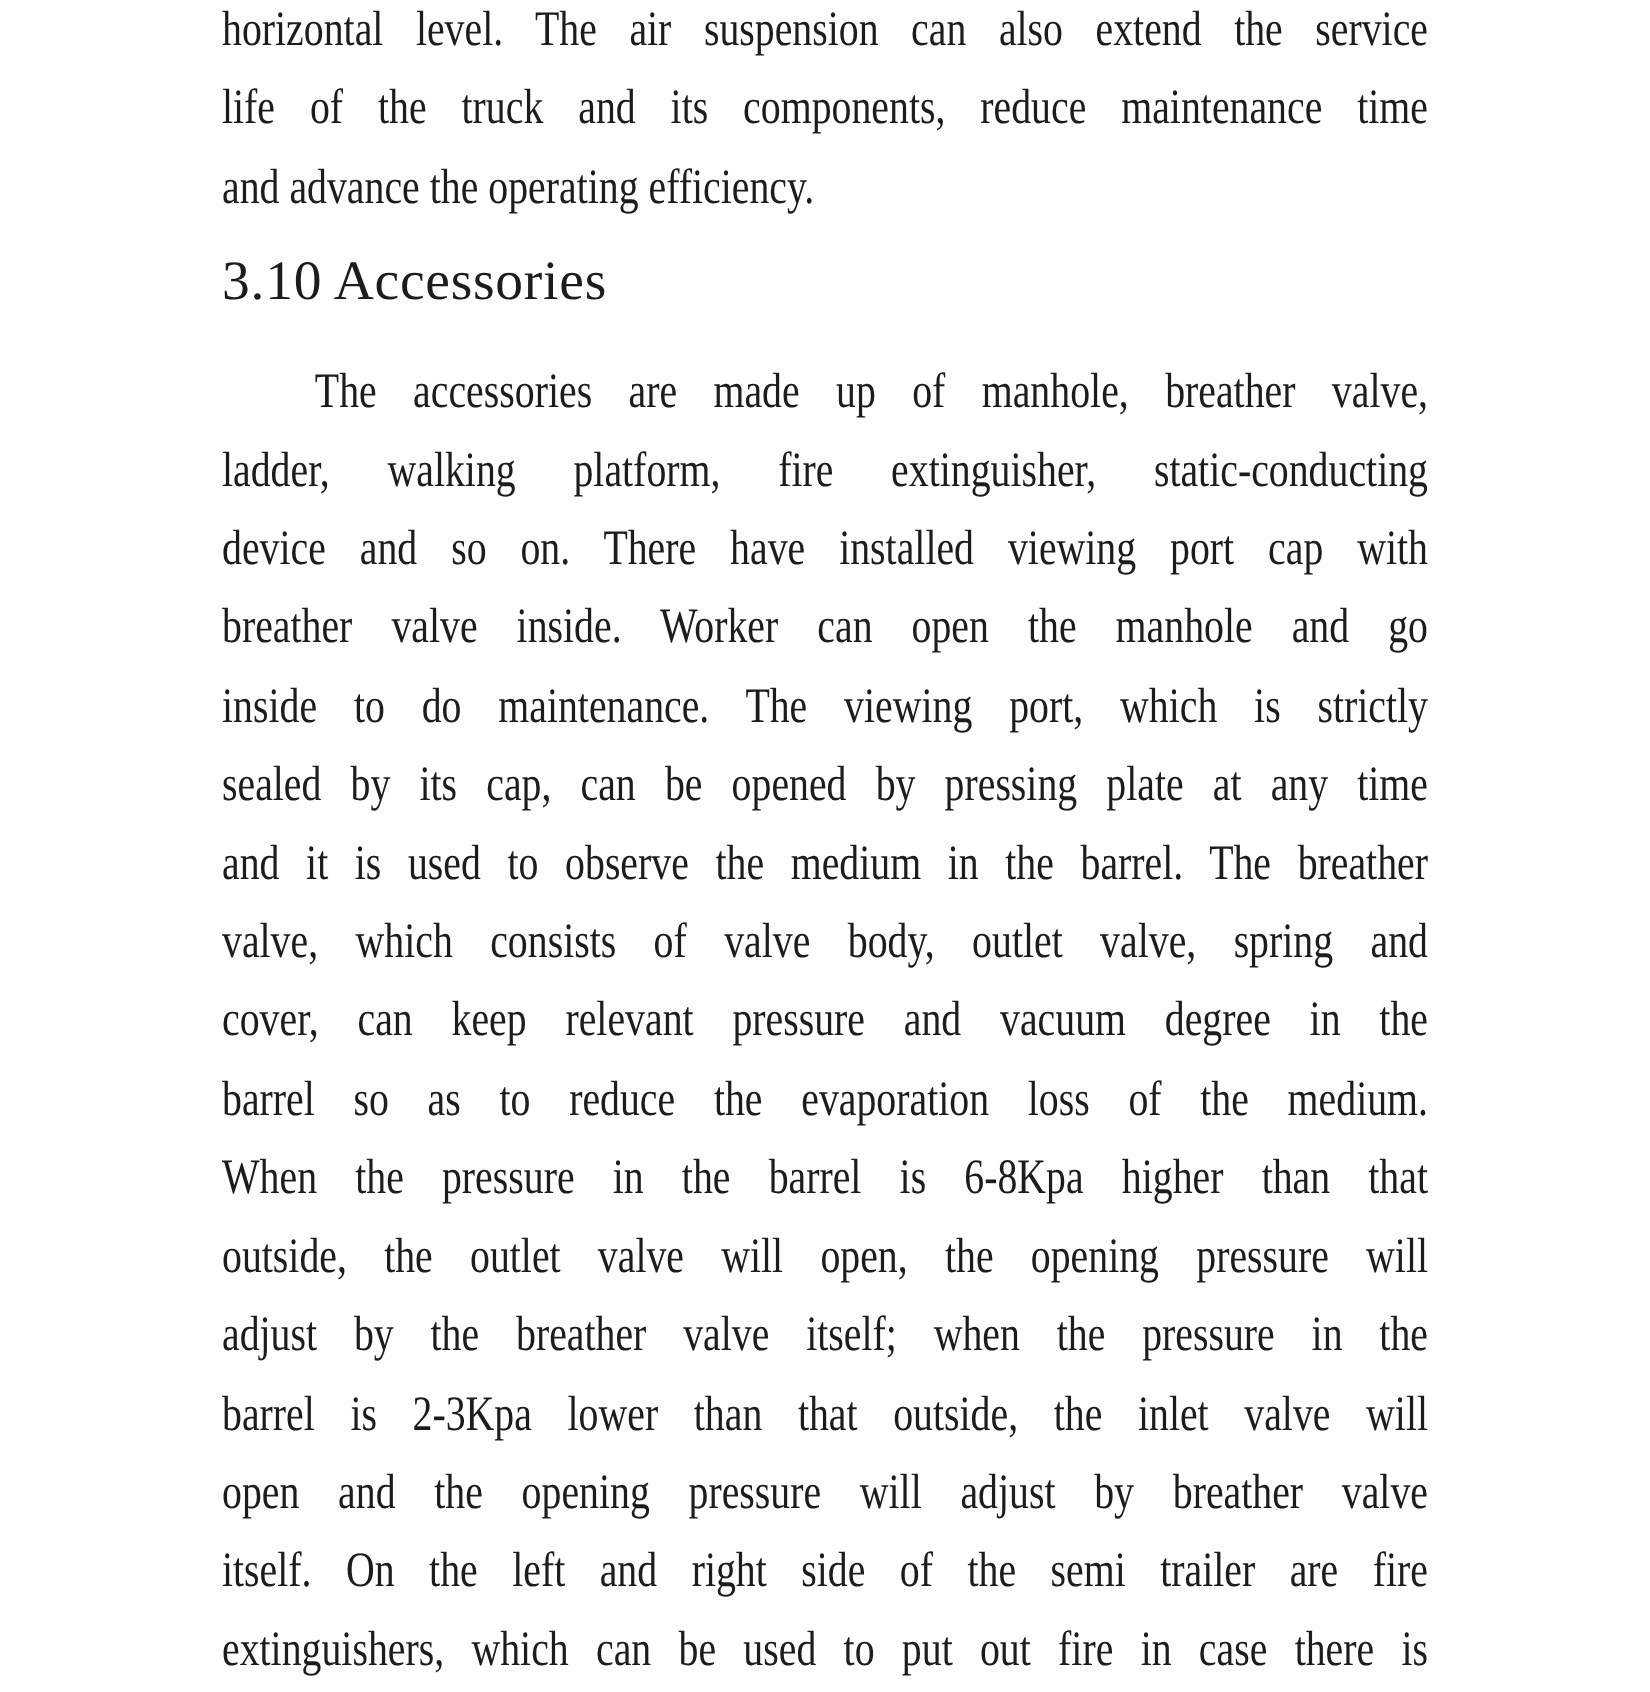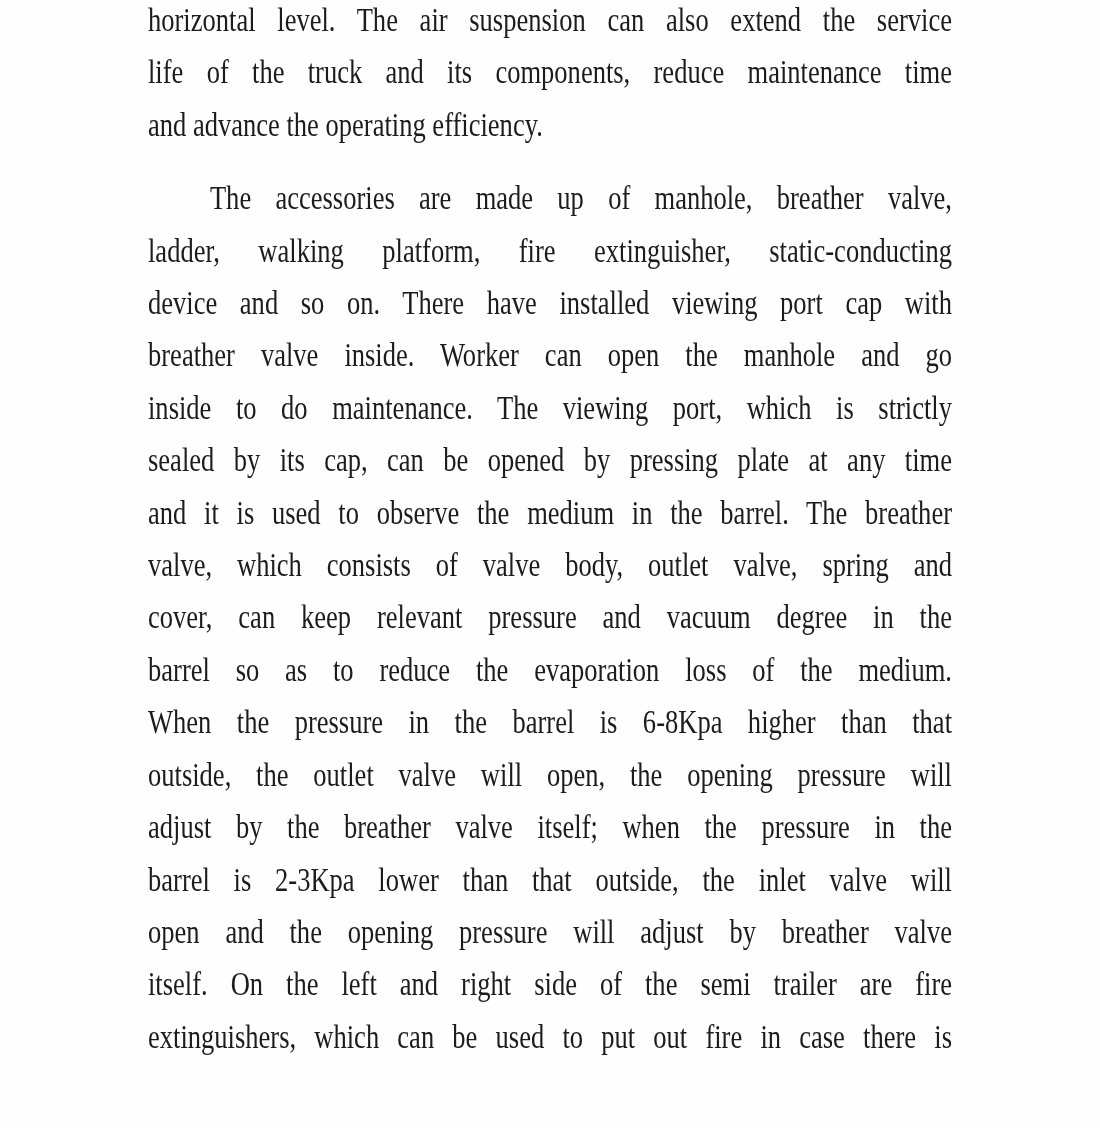--- a/index.html
+++ b/index.html
@@ -62,20 +62,21 @@
 <div class="page">
 
   <div class="scalex">
     <div class="para1">
       <div class="jline">horizontal level. The air suspension can also extend the service</div>
       <div class="jline">life of the truck and its components, reduce maintenance time</div>
       <div class="jline lastline">and advance the operating efficiency.</div>
     </div>
   </div>
 
+  <h2 class="heading">3.10 Accessories</h2>
 
   <div class="scalex para2wrap">
     <div class="para2">
       <div class="jline indent">The accessories are made up of manhole, breather valve,</div>
       <div class="jline">ladder, walking platform, fire extinguisher, static-conducting</div>
       <div class="jline">device and so on. There have installed viewing port cap with</div>
       <div class="jline">breather valve inside. Worker can open the manhole and go</div>
       <div class="jline">inside to do maintenance. The viewing port, which is strictly</div>
       <div class="jline">sealed by its cap, can be opened by pressing plate at any time</div>
       <div class="jline">and it is used to observe the medium in the barrel. The breather</div>

